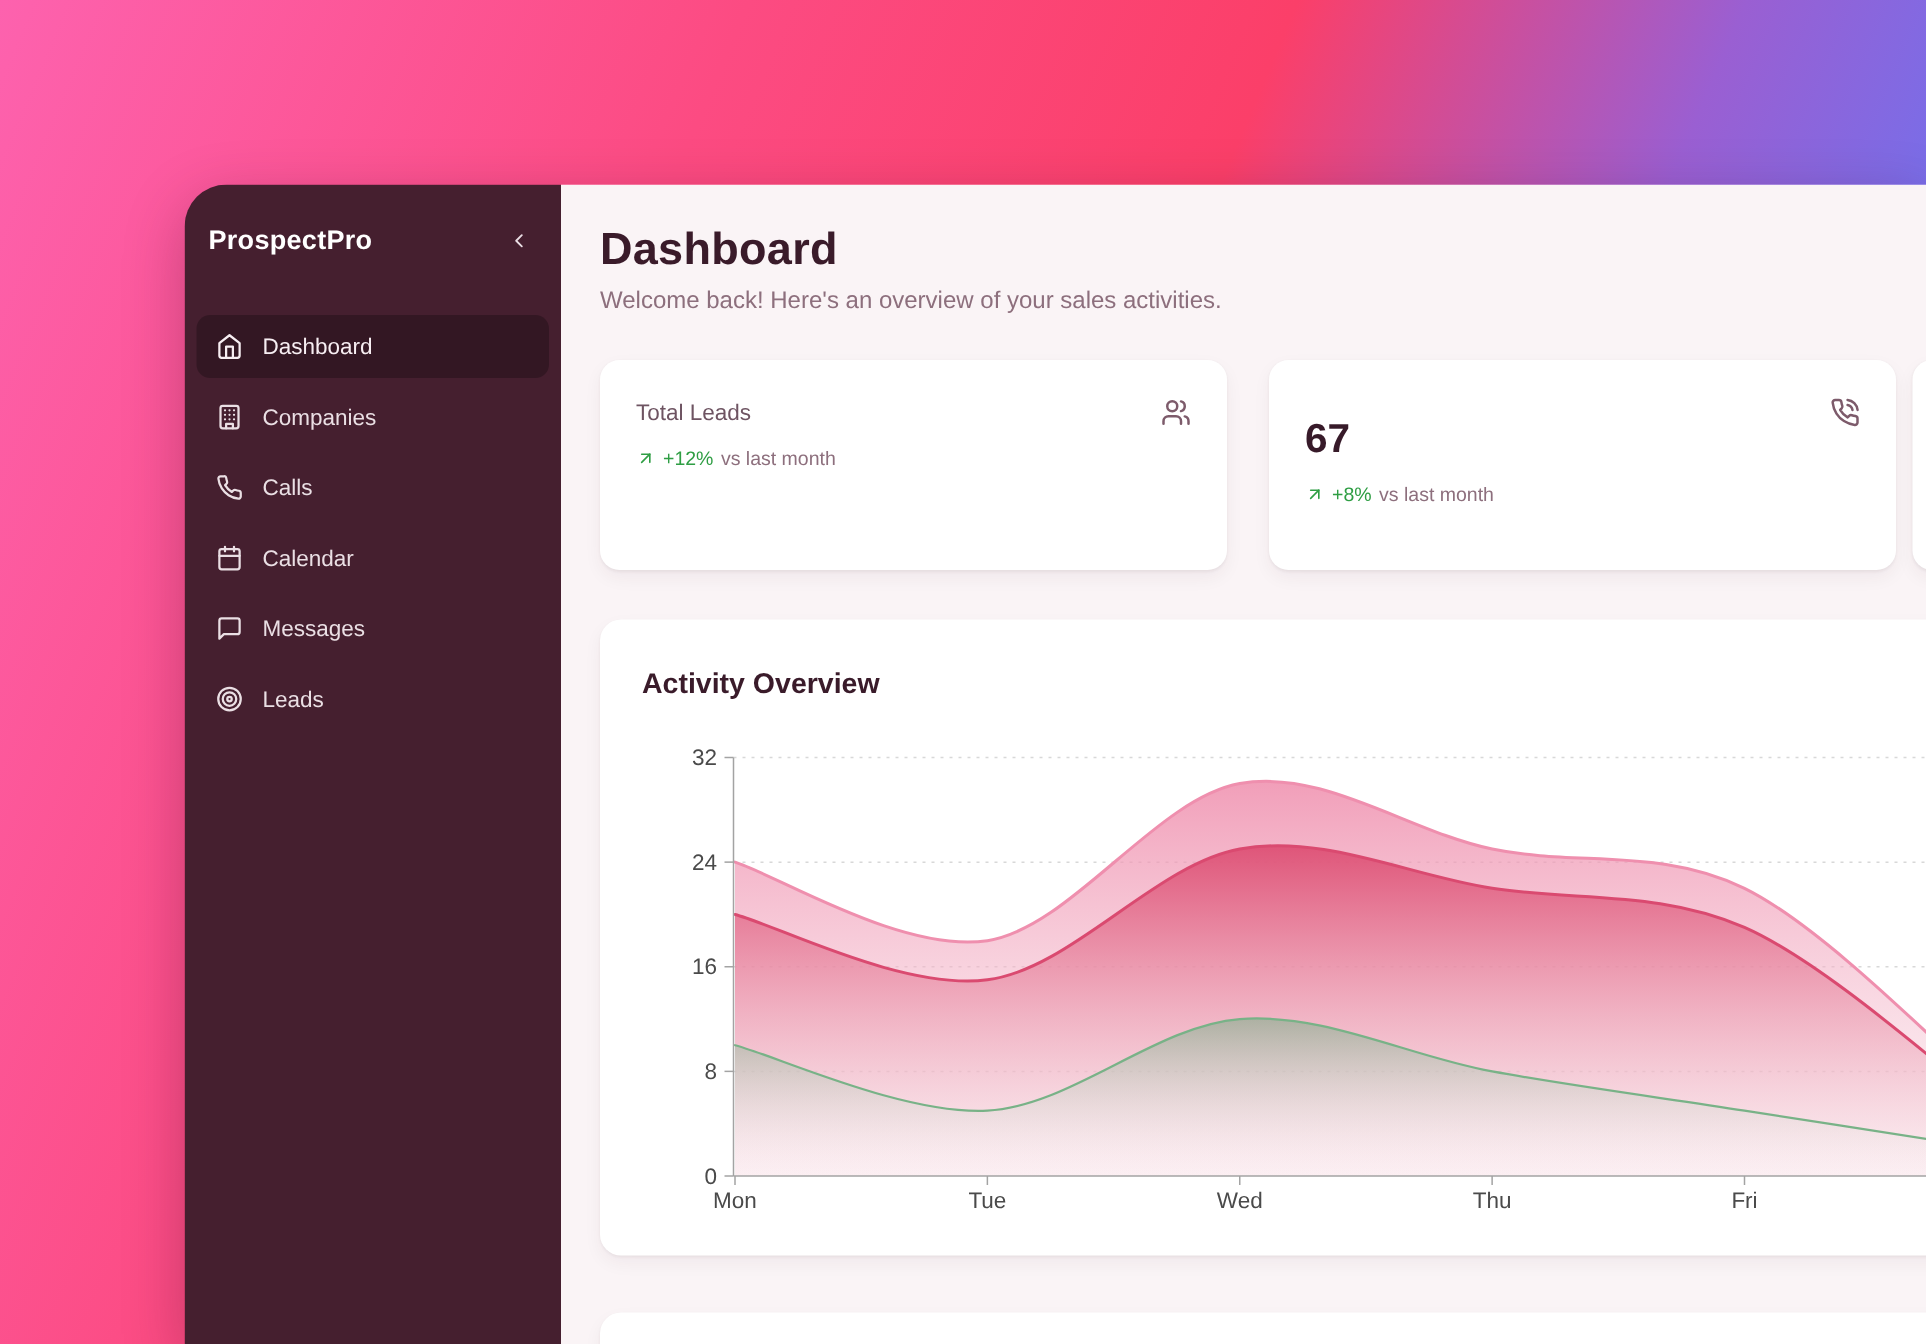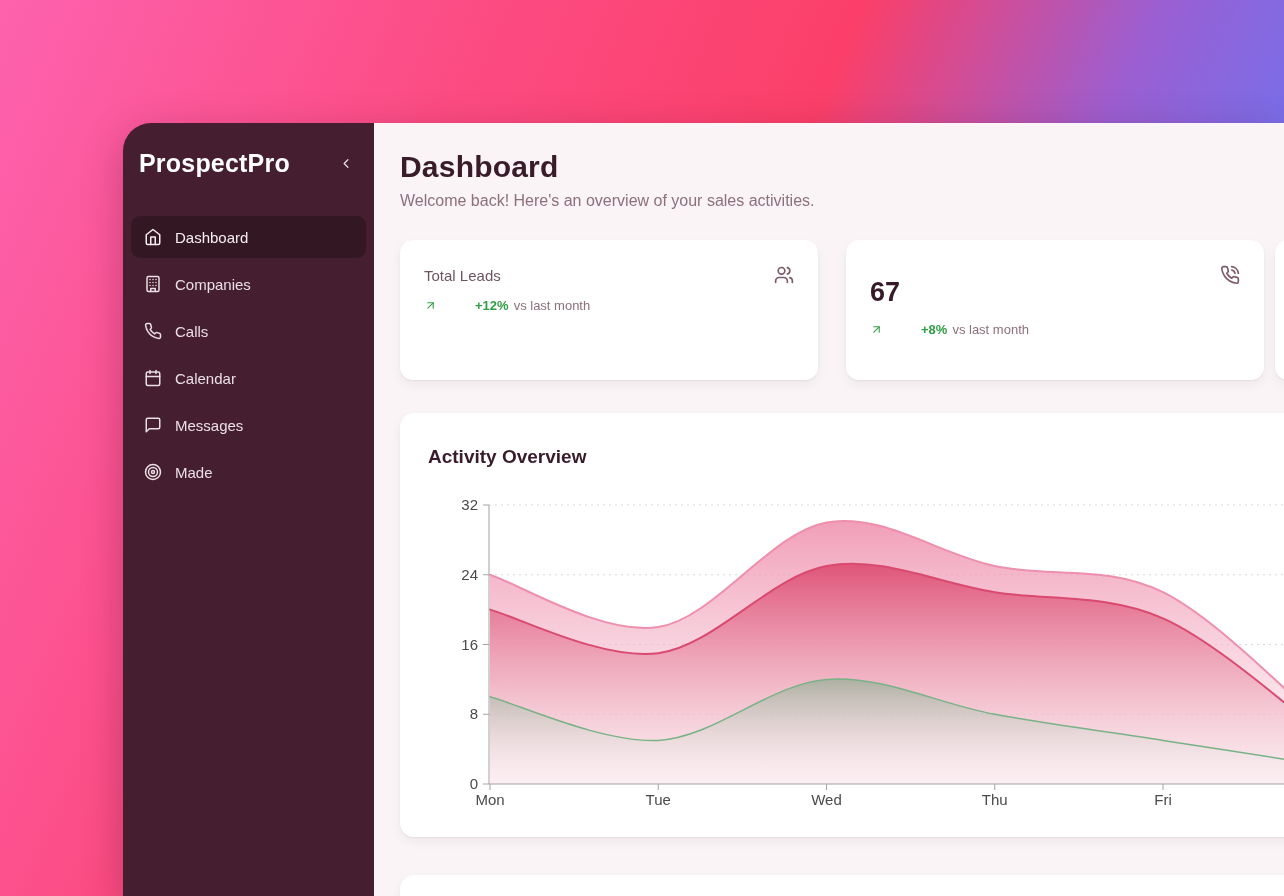--- a/index.html
+++ b/index.html
@@ -6,21 +6,21 @@
   body{width:1284px;height:896px;overflow:hidden;font-family:"Liberation Sans",sans-serif;}
   .stage{position:relative;width:1284px;height:896px;overflow:hidden;
     background:linear-gradient(113deg,#fd62ae 0%,#fc4b82 30%,#fb3f69 52%,#9a5fd2 70%,#6e72ef 84%);}
   .app{position:absolute;left:123px;top:123px;right:0;bottom:0;display:flex;
     border-top-left-radius:28px;overflow:hidden;box-shadow:0 12px 40px rgba(60,10,40,.28);}
 
   
   .sidebar{flex:0 0 251px;width:251px;background:#451f2f;box-sizing:border-box;
     padding:20px 8px;color:#ecdfe5;}
   .logo-row{display:flex;align-items:center;justify-content:space-between;padding:6px 7px 0 8px;}
-  .logo{color:#ffffff;font-size:25px;font-weight:700;letter-spacing:.2px;}
+  .logo{color:#ffffff;font-size:18px;font-weight:700;letter-spacing:.2px;}
   .collapse-btn{background:none;border:none;color:#e9dde3;cursor:pointer;padding:4px;display:flex;}
   .nav{margin-top:38px;}
   .nav-item{display:flex;align-items:center;gap:13px;height:42px;padding:0 13px;margin-bottom:5px;
     border-radius:9px;color:#eadfe4;font-size:15px;cursor:pointer;}
   .nav-item.active{background:rgba(0,0,0,.25);color:#f7eef2;}
   .nav-icon{display:flex;width:18px;height:18px;flex:0 0 18px;}
   .nav-icon svg,.collapse-btn svg{width:100%;height:100%;}
 
   
   .content{flex:1;background:#faf4f6;box-sizing:border-box;padding:27px 0 0 26px;position:relative;overflow:visible;}
@@ -31,21 +31,21 @@
   .stat-card{width:418px;height:140px;background:#fff;border-radius:13px;box-sizing:border-box;
     padding:27px 24px;position:relative;
     box-shadow:0 1px 2px rgba(59,27,42,.06),0 5px 12px rgba(59,27,42,.05);}
   .stat-label{font-size:15px;color:#6e5462;}
   .stat-icon{position:absolute;top:25px;right:24px;width:20px;height:20px;color:#7d5b6b;}
   .stat-icon svg{width:100%;height:100%;}
   .stat-value{margin-top:10px;font-size:27px;font-weight:800;color:#371a29;}
   .stat-trend{margin-top:14px;font-size:13px;color:#8d6f7d;display:flex;align-items:center;gap:5px;}
   .trend-arrow{width:13px;height:13px;color:#2f9e44;display:flex;}
   .trend-arrow svg{width:100%;height:100%;}
-  .trend-pct{font-weight:700;margin-left:33px;}
+  .trend-pct{font-weight:400;}
   .stat-card-clipped{width:180px;height:140px;background:#fff;border-radius:13px;margin-left:-17px;
     box-shadow:0 1px 2px rgba(59,27,42,.06),0 5px 12px rgba(59,27,42,.05);}
 
   .chart-card{margin-top:33px;width:1400px;height:424px;background:#fff;border-radius:14px;
     box-sizing:border-box;padding:33px 0 0 28px;position:relative;
     box-shadow:0 1px 2px rgba(59,27,42,.06),0 5px 12px rgba(59,27,42,.05);}
   .chart-title{margin:0;font-size:19px;font-weight:700;color:#3a1b2a;}
   .chart-svg{position:absolute;left:0;top:12px;}
 
   .bottom-card{margin-top:38px;width:1400px;height:80px;background:#fff;border-radius:14px;
@@ -114,21 +114,21 @@
             <span>Messages</span>
           </div>
           <div class="nav-item">
             <span class="nav-icon">
               <svg viewBox="0 0 24 24" fill="none" stroke="currentColor" stroke-width="2" stroke-linecap="round" stroke-linejoin="round">
                 <circle cx="12" cy="12" r="10"></circle>
                 <circle cx="12" cy="12" r="6"></circle>
                 <circle cx="12" cy="12" r="2"></circle>
               </svg>
             </span>
-            <span>Made</span>
+            <span>Leads</span>
           </div>
         </nav>
     </aside>
 
     <main class="content">
       <h1 class="page-title">Dashboard</h1>
       <p class="page-subtitle">Welcome back! Here's an overview of your sales activities.</p>
 
       <div class="stats-row" id="stats-row">
         <div class="stat-card">

